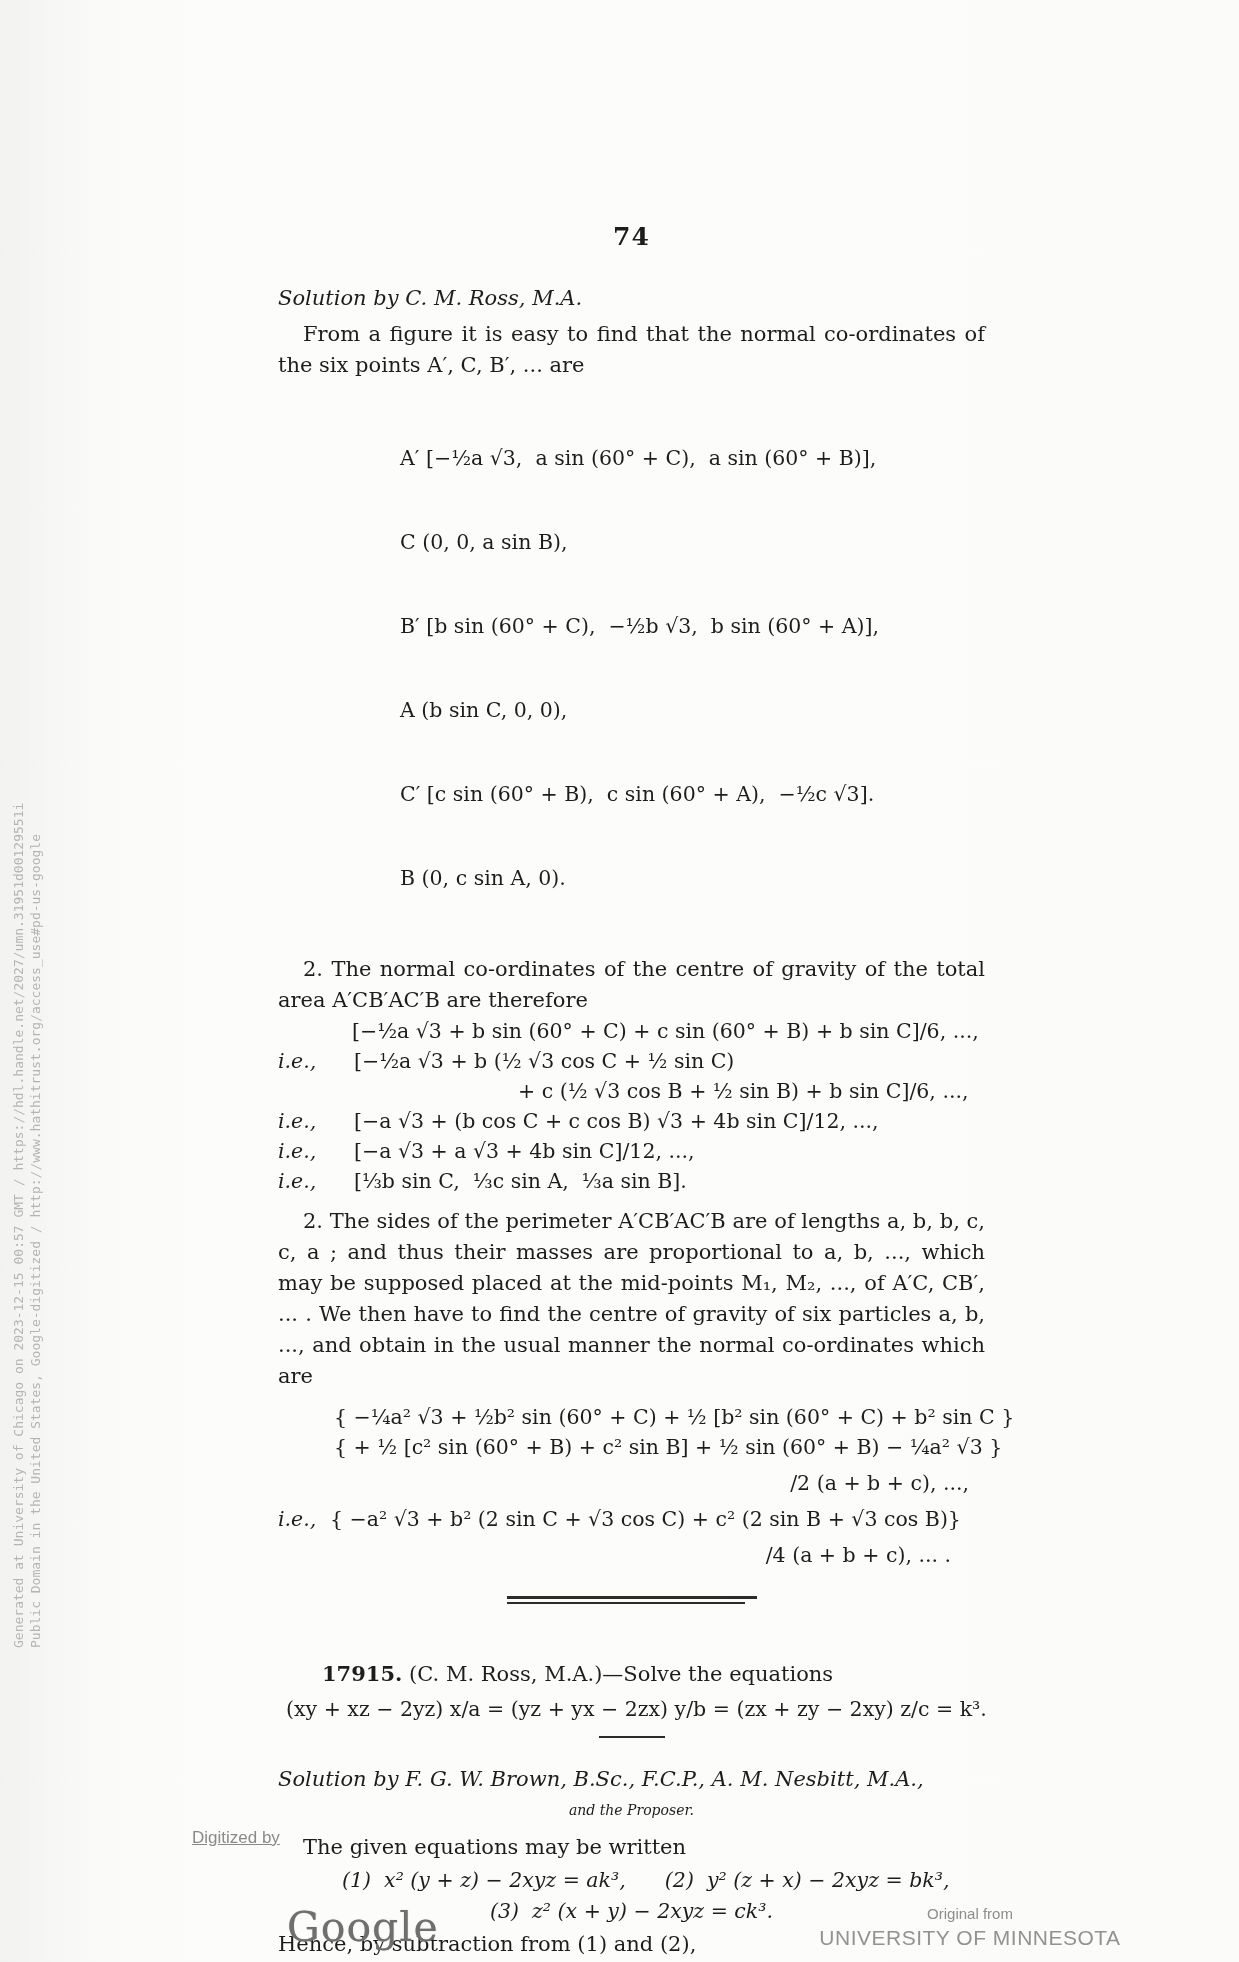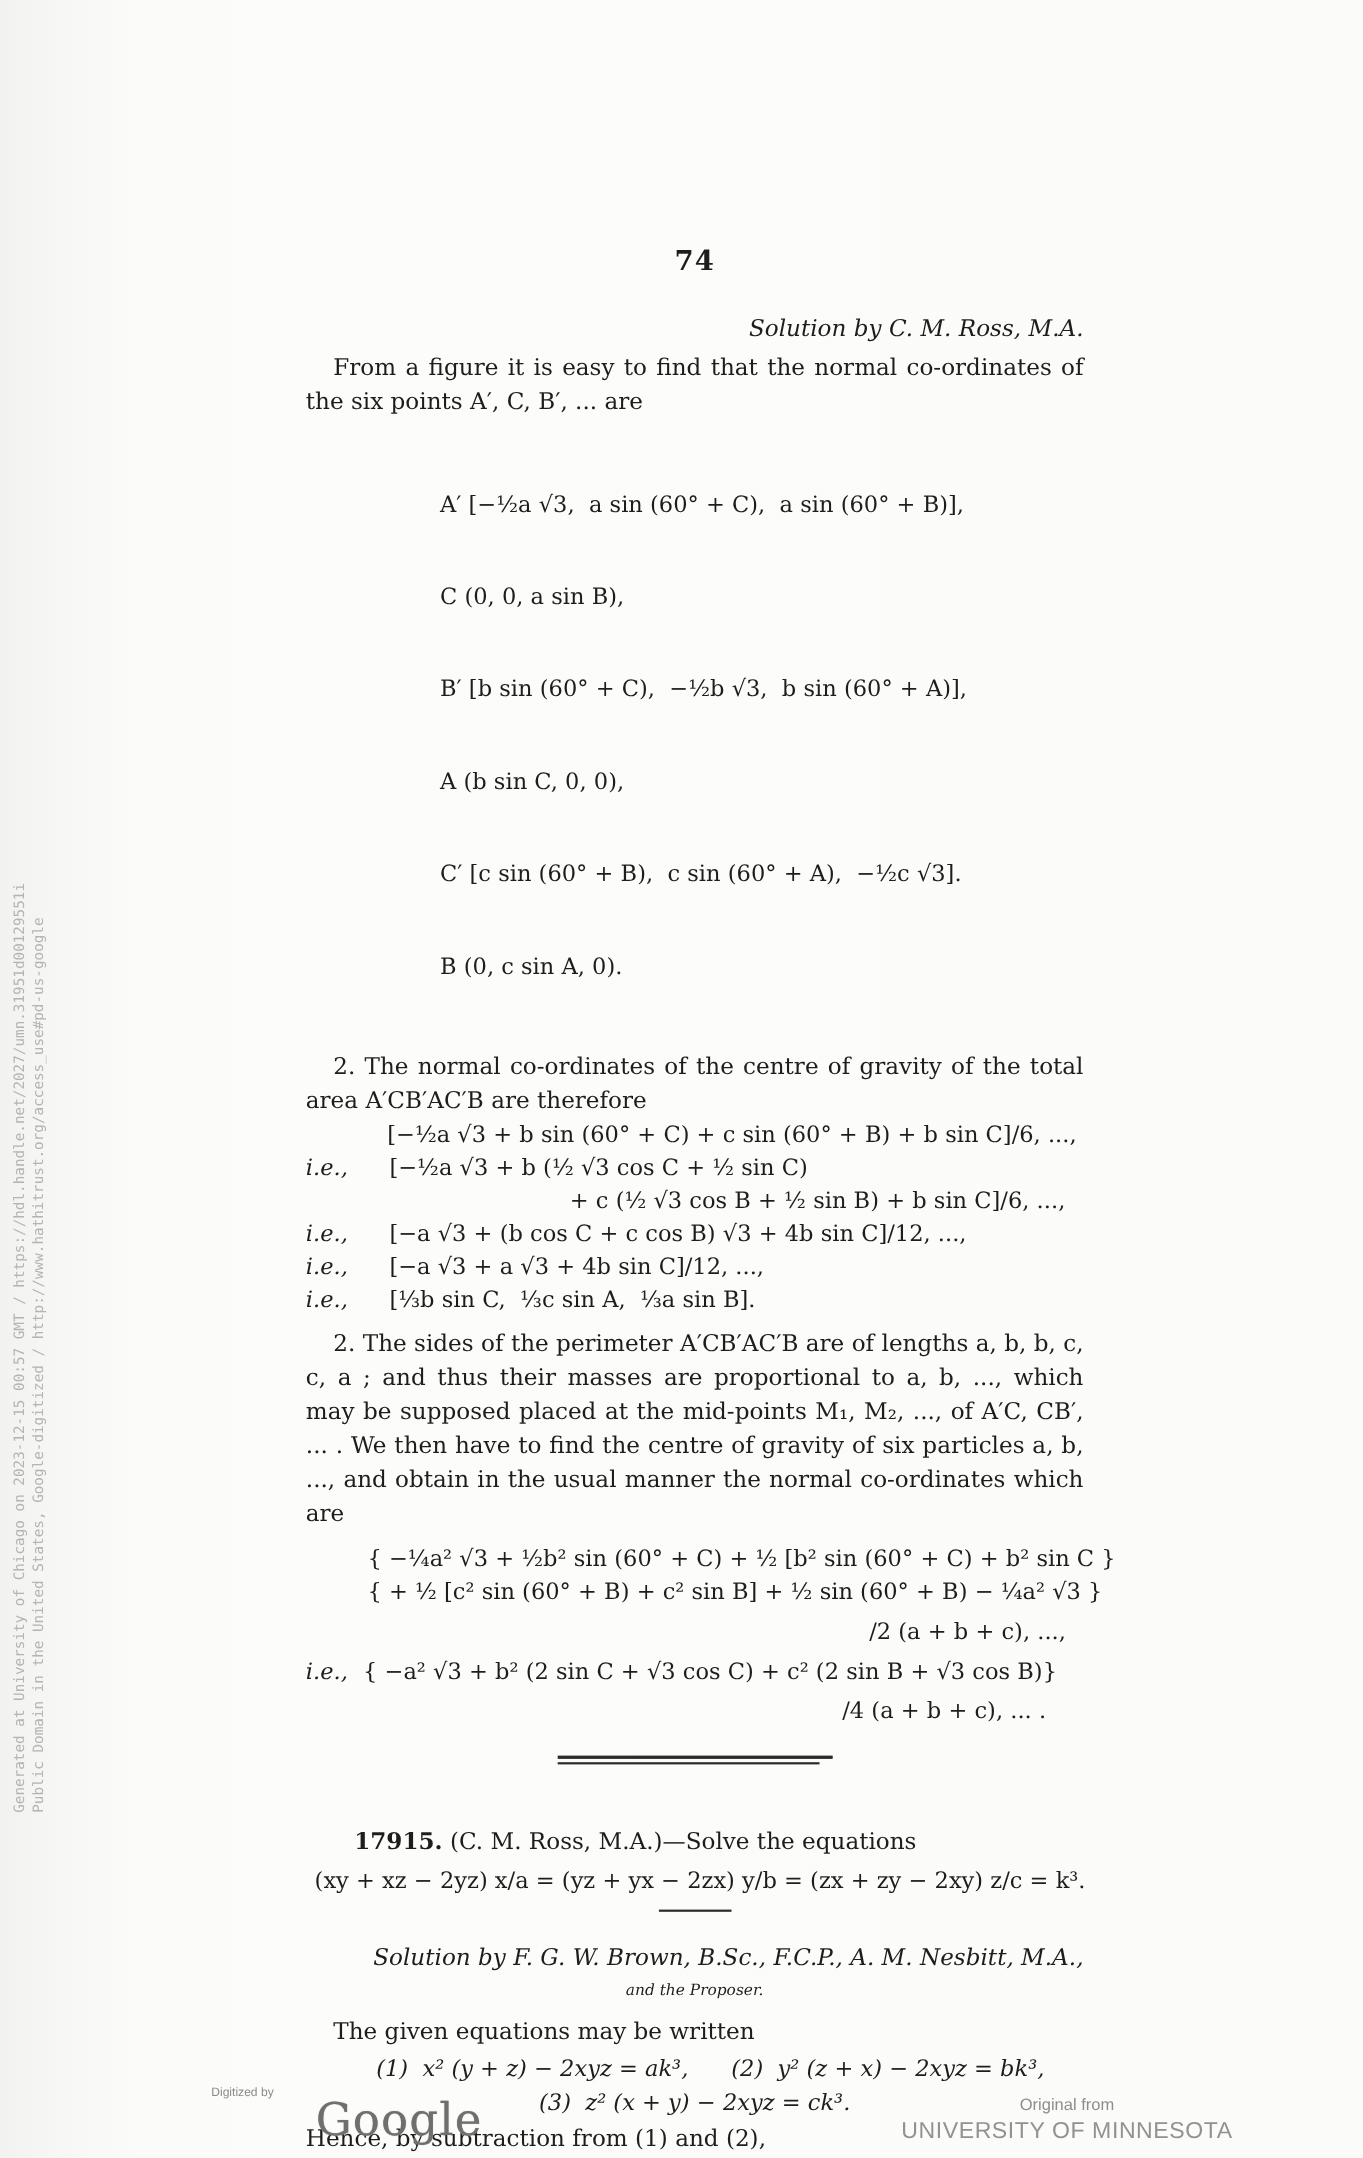--- a/index.html
+++ b/index.html
@@ -20,21 +20,21 @@
     position:absolute; left:10px; top:1648px;
     transform:rotate(-90deg); transform-origin:top left;
     width:920px;
     font-family:"DejaVu Sans Mono", monospace;
     font-size:13px; line-height:17px;
     color:#b4b4b2;
     white-space:nowrap;
   }
   .content { position:absolute; left:278px; top:0; width:707px; }
   .page-number { margin-top:222px; text-align:center; font-size:25px; font-weight:bold; letter-spacing:1px; }
-  .sol-heading { margin-top:32px; text-align:right; font-style:italic; font-size:21px; line-height:30px; }
+  .sol-heading { margin-top:32px; text-align:left; font-style:italic; font-size:21px; line-height:30px; }
   .sol-heading2 { text-align:center; font-style:italic; font-size:14px; line-height:32px; }
   .para { margin:0; font-size:21px; line-height:31px; text-align:justify; }
   .indent { text-indent:25px; }
   .mt6 { margin-top:6px; } .mt2 { margin-top:2px; }
   .coords { margin-top:7px; margin-left:122px; font-size:20.5px; line-height:28px; white-space:pre; }
   .coords div { white-space:pre; }
   .eqline { font-size:20.5px; line-height:30px; white-space:pre; margin-left:76px; }
   .ierow { position:relative; font-size:20.5px; line-height:30px; }
   .ielabel { position:absolute; left:0; top:0; font-style:italic; }
   .ierow .expr { display:block; margin-left:76px; white-space:pre; }
@@ -45,21 +45,21 @@
   .divider1 .rule-a { border-top:3px solid #2b2b29; }
   .divider1 .rule-b { border-top:2px solid #2b2b29; margin-top:3px; width:238px; }
   .divider2 { margin:12px auto 0 auto; width:66px; border-top:2px solid #2b2b29; }
   .probline { margin-top:54px; margin-left:44px; font-size:21px; line-height:32px; }
   .probnum { font-weight:bold; }
   .probeq { margin-top:4px; margin-left:8px; font-size:20.5px; line-height:30px; white-space:pre; }
   .head1 { margin-top:26px; }
   .ceq { font-size:20.5px; line-height:31px; text-align:center; white-space:pre; font-style:italic; }
   .eq12 { font-size:20.5px; line-height:31px; margin-left:64px; white-space:pre; font-style:italic; margin-top:2px; }
   
-  .footer-digitized { position:absolute; left:192px; top:1896px; font-family:"Liberation Sans", sans-serif; font-size:11px; color:#8a8a88; }
+  .footer-digitized { position:absolute; left:192px; top:1828px; font-family:"Liberation Sans", sans-serif; font-size:17px; color:#8a8a88;text-decoration:underline; }
   .footer-google { position:absolute; left:287px; top:1903px; font-family:"DejaVu Serif", serif; font-size:41px; color:#6f6f6d; letter-spacing:1px; text-shadow:0 0 1px #a9a9a7; }
   .footer-right { position:absolute; left:815px; top:1903px; width:310px; text-align:center; font-family:"Liberation Sans", sans-serif; color:#8d8d8b; }
   .footer-original { font-size:15px; line-height:22px; }
   .footer-institution { font-size:21px; line-height:26px; color:#929290; letter-spacing:0.5px; }
 </style>
 </head>
 <body>
 
 <div class="page">
 

